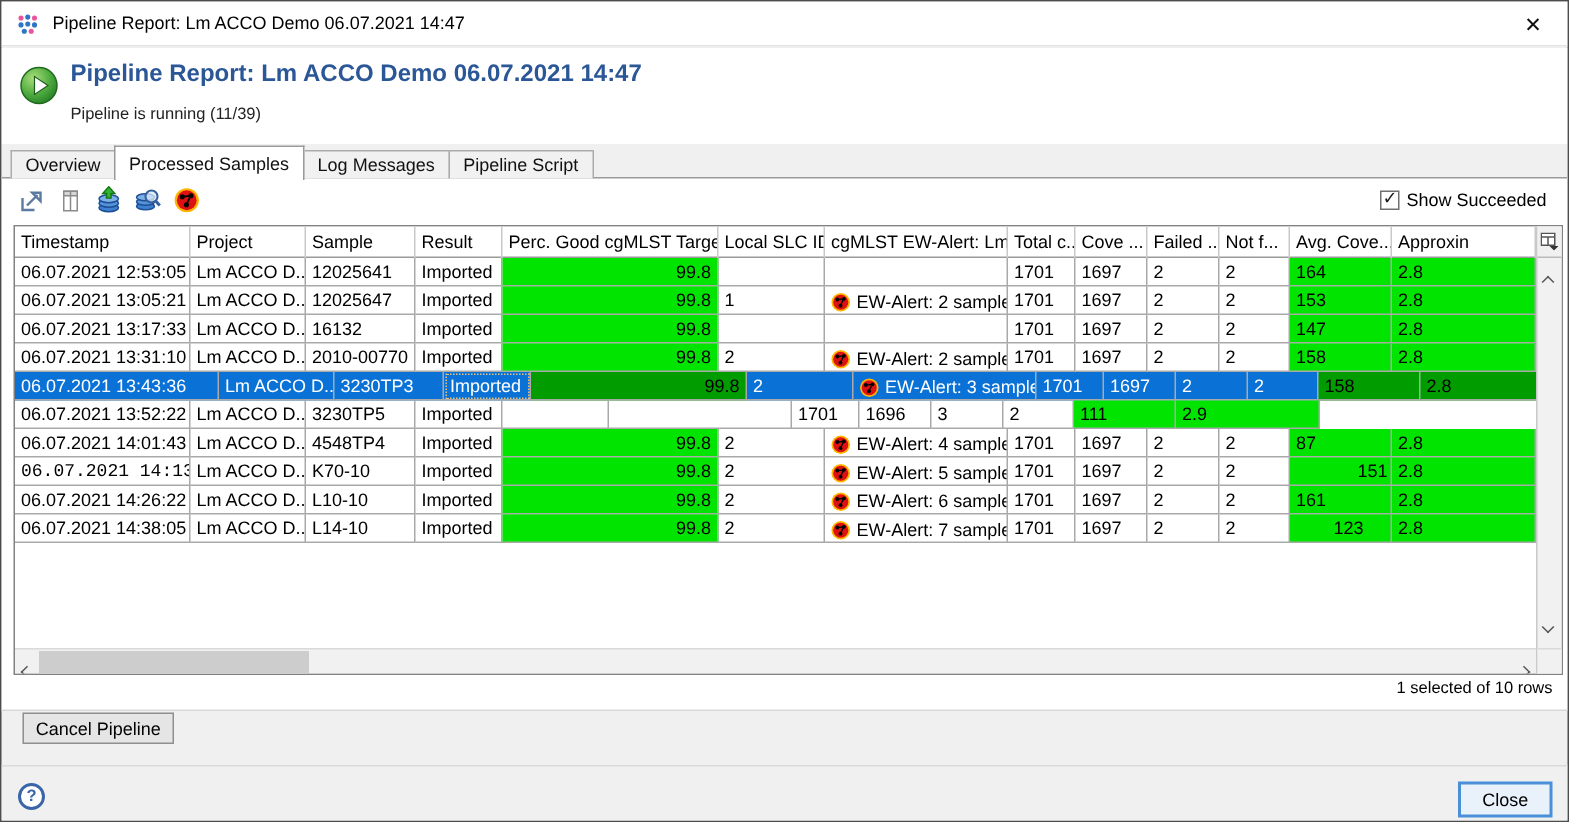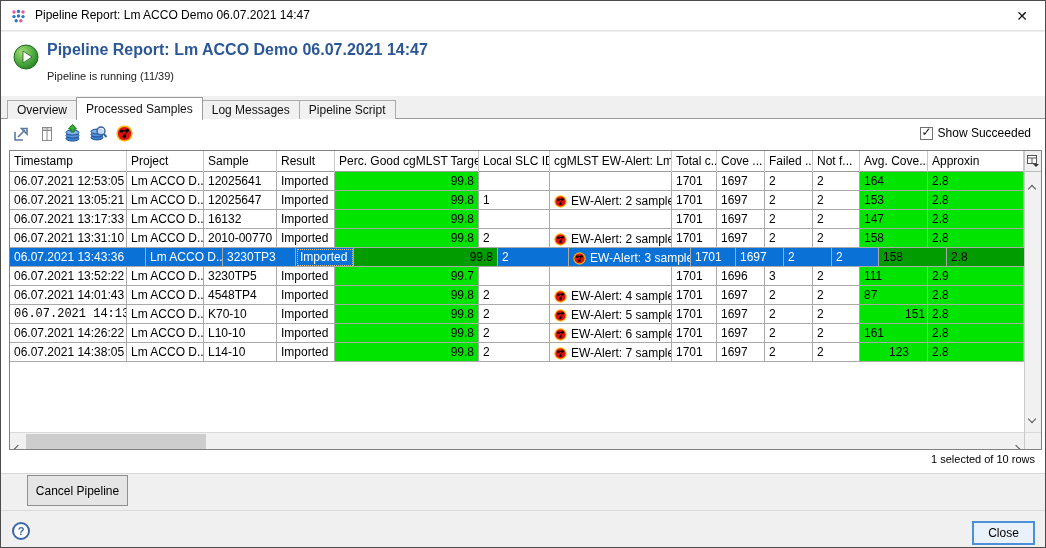--- a/index.html
+++ b/index.html
@@ -58,21 +58,21 @@
   .corner { height:17px; background:#f1f1f1; border-top:1px solid #d9d9d9; }
   .chev { display:inline-block; width:6px; height:6px; border:solid #555; border-width:0 1.5px 1.5px 0; }
   .chev.up { transform:rotate(-135deg); } .chev.down { transform:rotate(45deg); }
   .chev.left { transform:rotate(135deg); } .chev.right { transform:rotate(-45deg); }
   .varrow { position:absolute; left:4px; cursor:pointer; }
   .harrow { position:absolute; top:5px; cursor:pointer; }
 
   .tstatus { position:absolute; right:10px; top:334px; font-size:11px; color:#000; }
 
   
-  .cancelbtn { position:absolute; left:14px; top:474px; width:101px; height:31px; background:#e5e5e5; border:1px solid #8f8f8f; font-size:12px; font-family:"Liberation Sans",sans-serif; color:#000; cursor:pointer;margin-left:12px; }
+  .cancelbtn { position:absolute; left:14px; top:474px; width:101px; height:21px; background:#e5e5e5; border:1px solid #8f8f8f; font-size:12px; font-family:"Liberation Sans",sans-serif; color:#000; cursor:pointer; }
   .footer { position:absolute; left:0; top:509px; width:100%; height:39px; background:#f0f0f0; border-top:1px solid #dadada; }
   .help { position:absolute; left:11px; top:11px; width:18px; height:18px; border-radius:50%; border:2px solid #3a66a8; background:#fff; color:#3a66a8; font-size:11px; font-weight:bold; text-align:center; line-height:14px; cursor:pointer; }
   .closebtn { position:absolute; right:10px; top:10px; width:63px; height:24px; background:#e9f1fb; border:2px solid #4a90d9; font-size:12px; font-family:"Liberation Sans",sans-serif; color:#000; cursor:pointer; }
 </style>
 </head>
 <body>
 
 <div class="dialog">
 
   <div class="titlebar">
@@ -296,21 +296,20 @@
               <div class="c" style="width: 48px;">2</div>
               <div class="c" style="width: 47px;">2</div>
               <div class="c green" style="width: 68px;">158</div>
               <div class="c green" style="width: 96px;">2.8</div>
             </div>
             <div class="trow">
               <div class="c" style="width: 117px;">06.07.2021 13:52:22</div>
               <div class="c" style="width: 77px;">Lm ACCO D...</div>
               <div class="c" style="width: 73px;">3230TP5</div>
               <div class="c" style="width: 58px;">Imported</div>
-              <div class="c green num-r" style="width: 144px;">99.7</div>
               <div class="c" style="width: 71px;"></div>
               <div class="c" style="width: 122px;"></div>
               <div class="c" style="width: 45px;">1701</div>
               <div class="c" style="width: 48px;">1696</div>
               <div class="c" style="width: 48px;">3</div>
               <div class="c" style="width: 47px;">2</div>
               <div class="c green" style="width: 68px;">111</div>
               <div class="c green" style="width: 96px;">2.9</div>
             </div>
             <div class="trow">

